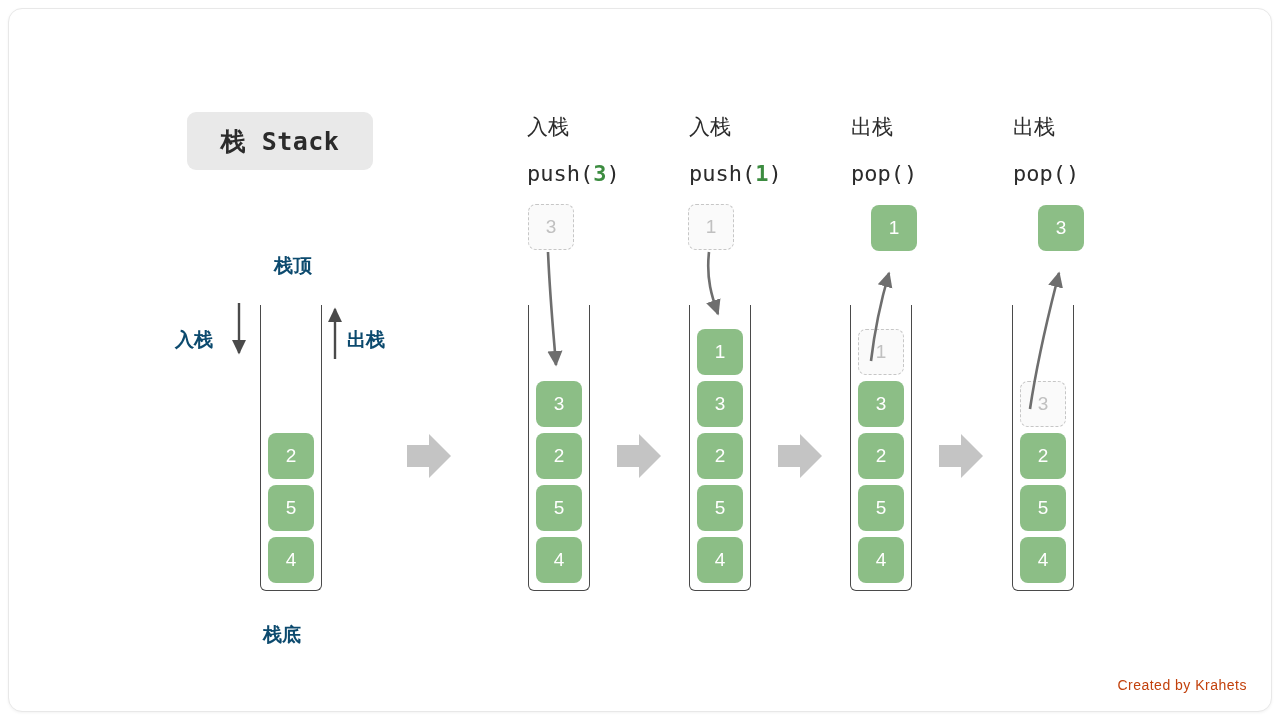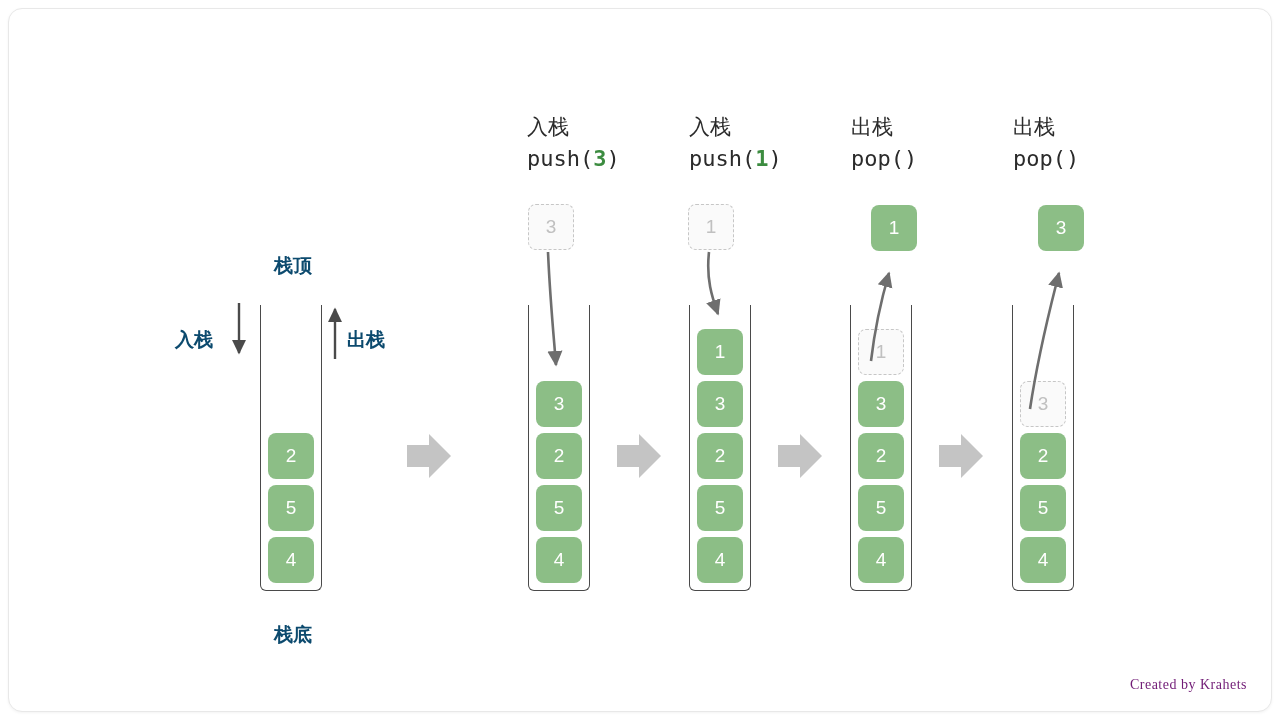--- a/index.html
+++ b/index.html
@@ -34,21 +34,21 @@
     font-size:25px;font-weight:700;color:#2b2b2b;letter-spacing:.5px;
   }
 
   
   .label-bold{
     position:absolute;
     font-size:19px;font-weight:700;color:#0c4a6e;
     white-space:nowrap;
   }
   #lbl-top{left:254px;top:244px;width:60px;text-align:center;}
-  #lbl-bottom{left:254px;top:613px;width:60px;text-align:center;}
+  #lbl-bottom{left:254px;top:613px;width:60px;text-align:left;}
   #lbl-push{left:166px;top:318px;}
   #lbl-pop{left:338px;top:318px;}
 
   
   .ucont{
     position:absolute;
     border:1.5px solid #4a4a4a;
     border-top:none;
     border-radius:0 0 6px 6px;
     box-sizing:border-box;
@@ -80,40 +80,43 @@
     white-space:nowrap;
     color:#333333;
   }
   .colhead .cn{
     font-size:21px;font-weight:400;color:#2b2b2b;
     line-height:24px;
     font-family:"Liberation Sans","DejaVu Sans",sans-serif;
   }
   .colhead .code{
     font-family:"DejaVu Sans Mono","Liberation Mono",monospace;
-    font-size:22px;color:#2b2b2b;line-height:30px;margin-top:5px;
+    font-size:22px;color:#2b2b2b;line-height:30px;margin-top:20px;
   }
   .colhead .code .num{color:#3c8c40;font-weight:700;}
 
   
   #svg-layer{position:absolute;left:0;top:0;width:1262px;height:702px;pointer-events:none;}
 
   
   #credit{
     position:absolute;
     right:24px;bottom:18px;
-    font-family:Liberation Serif, serif;
-    font-size:14px;color:#701a75;letter-spacing:.5px;
+    font-family:Liberation Sans, sans-serif;
+    font-size:14px;color:#c2410c;letter-spacing:.5px;
   }
 </style>
 </head>
 <body>
 
 <div id="card">
 
+  <div id="title-chip">
+    <span class="t">栈 Stack</span>
+  </div>
 
   <div class="label-bold" id="lbl-top">栈顶</div>
   <div class="label-bold" id="lbl-bottom">栈底</div>
   <div class="label-bold" id="lbl-push">入栈</div>
   <div class="label-bold" id="lbl-pop">出栈</div>
 
   <div class="ucont" style="left:251px;top:296px;width:62px;height:286px;"></div>
 
   <div class="cell" style="left:259px;top:424px;">2</div>
   <div class="cell" style="left:259px;top:476px;">5</div>

